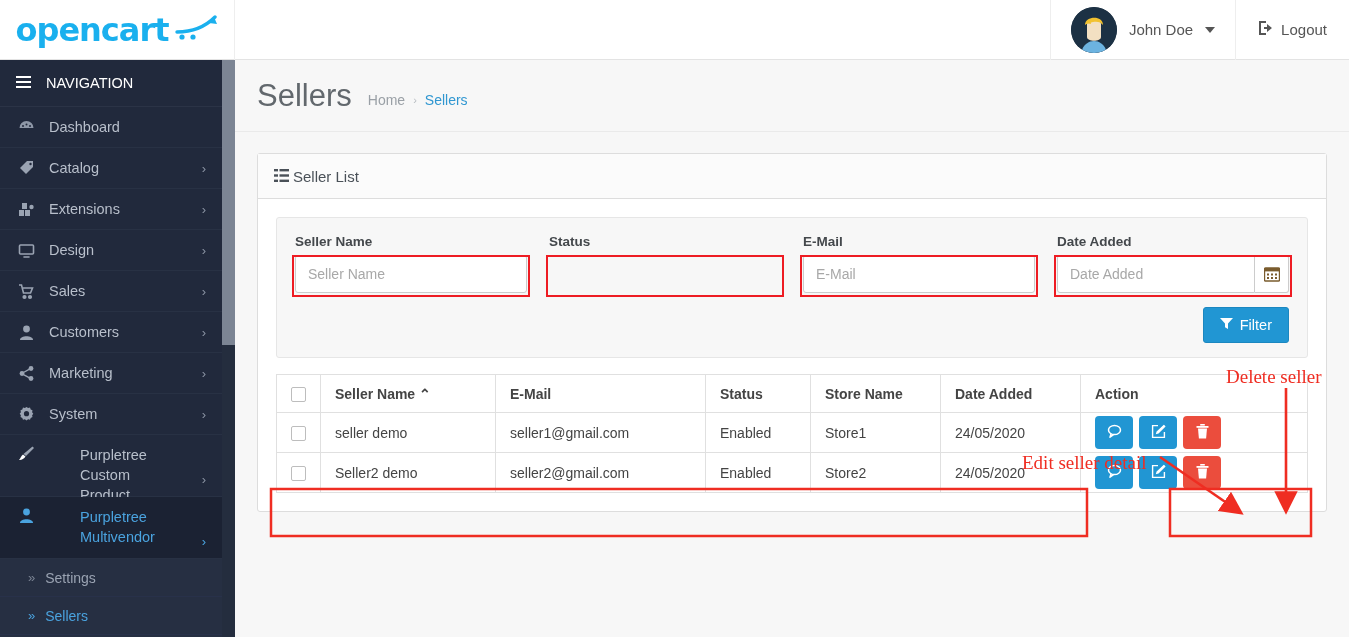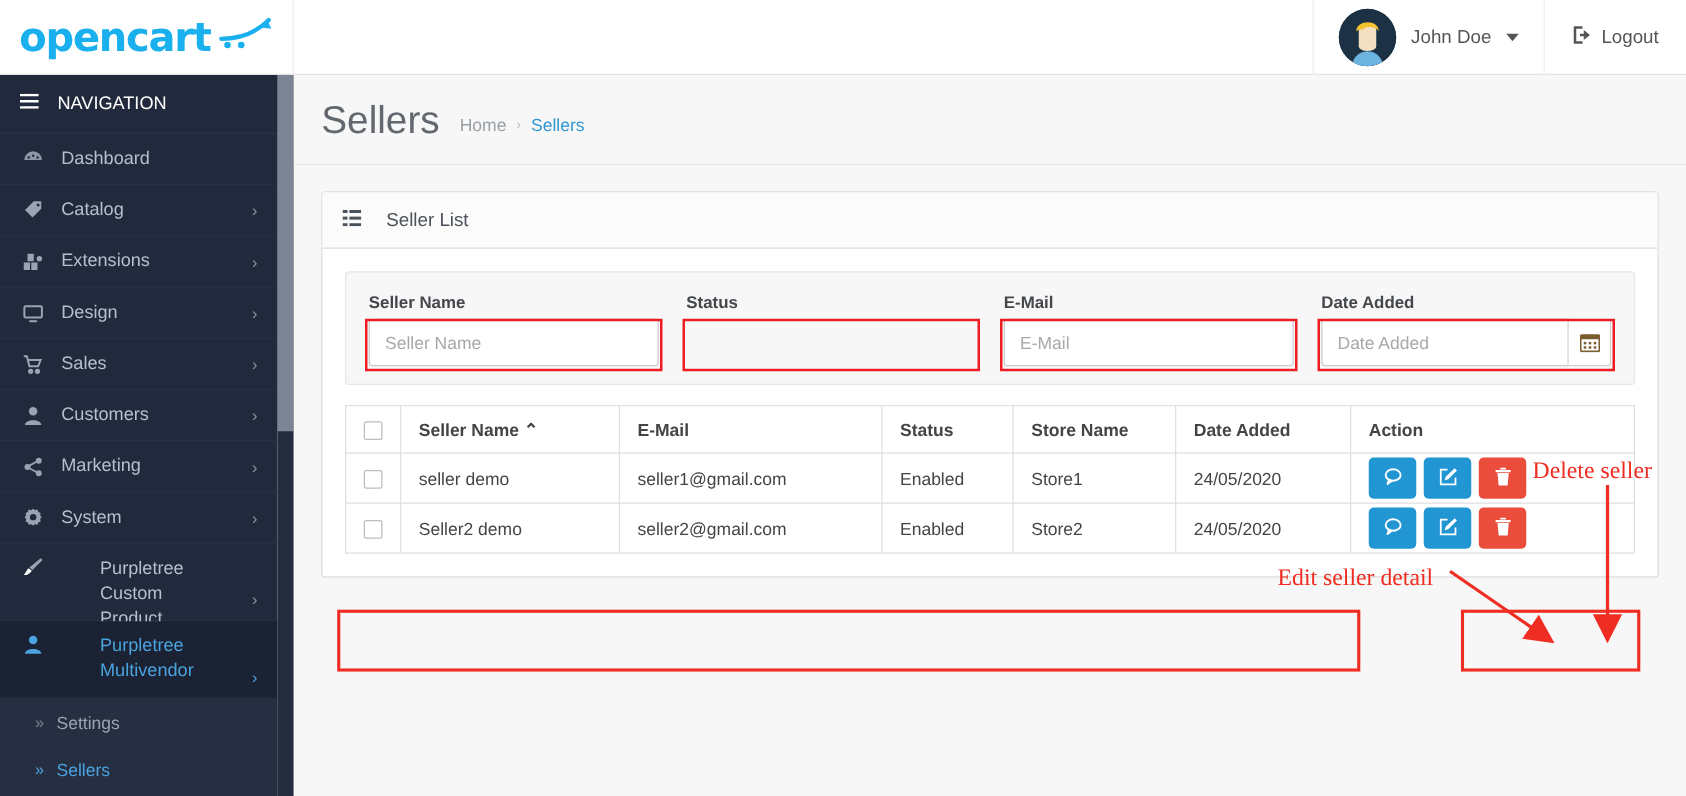--- a/index.html
+++ b/index.html
@@ -100,21 +100,21 @@
   .breadcrumb { display: flex; align-items: center; gap: 8px; font-size: 14px; padding-top: 8px; }
   .bc-link { color: #9aa0a6; }
   .bc-sep { color: #b7bcc1; font-size: 11px; }
   .bc-active { color: #3097d1; }
 
   .panel {
     margin: 21px 22px 0 22px; background: #fff;
     border: 1px solid #ddd; border-radius: 3px;
   }
   .panel-head {
-    height: 45px; display: flex; align-items: center; gap: 20px;
+    height: 45px; display: flex; align-items: center; gap: 4px;
     padding: 0 16px; border-bottom: 1px solid #ddd;
     font-size: 15px; color: #4a5158; background: #fbfbfb;
   }
   .panel-body { padding: 18px; }
 
   .filter-well {
     background: #f7f7f7; border: 1px solid #e6e6e6; border-radius: 3px;
     padding: 16px 18px 14px 18px;
   }
   .filter-row { display: flex; gap: 22px; }
@@ -449,20 +449,30 @@
                       <rect x="7" y="11" width="2" height="2"></rect>
                       <rect x="11" y="11" width="2" height="2"></rect>
                   </svg>
                 </div>
               </div>
               <div class="redbox" style="left:-3px; top:21px; right:-3px; height:42px;"></div>
             </div>
 
           </div>
 
+          <div class="filter-action">
+            <button class="btn-primary">
+              <span>
+                <svg width="13" height="13" viewBox="0 0 13 13" fill="#fff">
+                    <path d="M0 1 h13 l-5 5.5 V12 l-3-1.7 V6.5 Z"></path>
+                  </svg>
+              </span>
+              <span>Filter</span>
+            </button>
+          </div>
         </div>
 
         <table class="list">
           <thead>
             <tr>
               <th class="c-check">
                 <span class="chk"></span>
               </th>
               <th class="link" style="width:175px">
                 <span>Seller Name</span>

